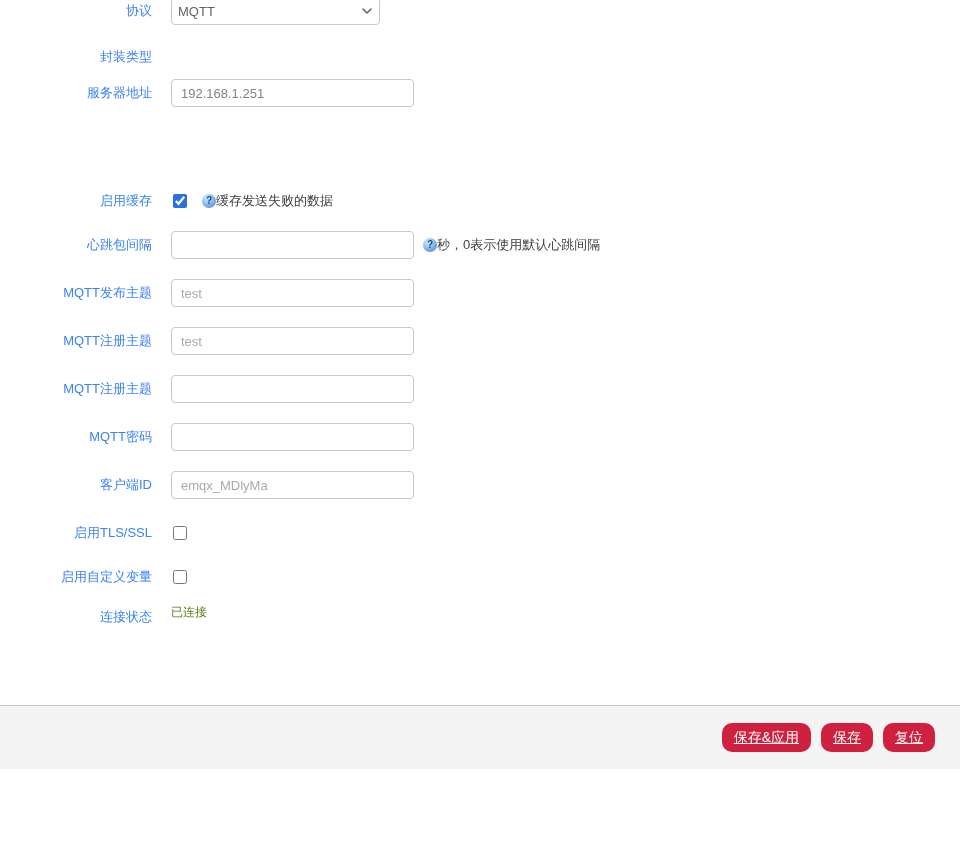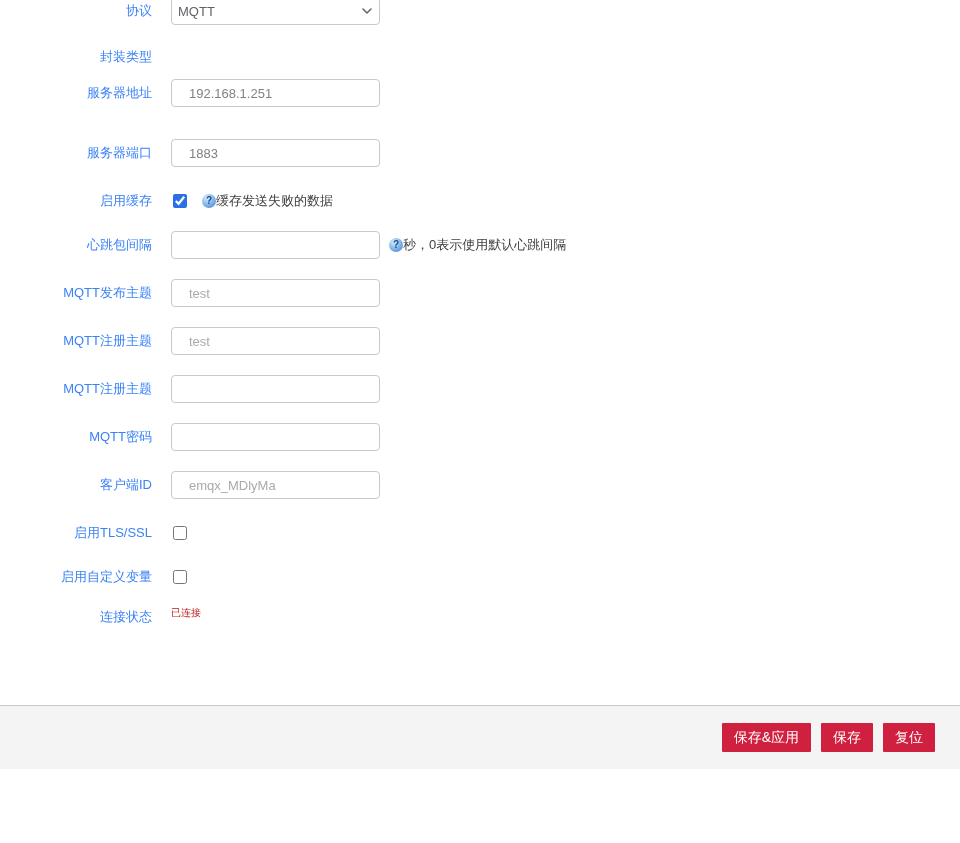--- a/index.html
+++ b/index.html
@@ -24,28 +24,28 @@
     font-size: 13px;
     color: #3b82f6;
     flex: 0 0 152px;
   }
   .ctrl {
     margin-left: 19px;
     display: flex;
     align-items: center;
   }
   .tbox, .sbox {
-    width: 209px;
+    width: 243px;
     height: 28px;
     box-sizing: border-box;
     border: 1px solid #c9c9c9;
     border-radius: 4px;
     font-size: 13px;
     color: #828282;
-    padding: 0 17px;
+    padding: 0 9px;
     background: #fff;
     outline: none;
     font-family: "Liberation Sans", "DejaVu Sans", sans-serif;
   }
   .tbox::placeholder { color: #aaaaaa; opacity: 1; }
   .selwrap { position: relative; width: 209px; }
   .sbox {
     -webkit-appearance: none;
     appearance: none;
     width: 209px;
@@ -80,22 +80,22 @@
     flex: 0 0 14px;
   }
   .help-text {
     font-size: 13px;
     color: #404040;
     white-space: nowrap;
   }
   .after-input { margin-left: 9px; }
   .after-cbx { margin-left: 15px; }
   .static-val {
-    font-size: 10px;
-    color: #b91c1c;
+    font-size: 12px;
+    color: #4d7c0f;
     margin-top: -9px;
   }
   .footer {
     position: absolute;
     left: 0;
     top: 705px;
     width: 100%;
     height: 64px;
     box-sizing: border-box;
     background: #f4f4f4;
@@ -106,23 +106,24 @@
     padding-right: 25px;
     gap: 10px;
   }
   .btn {
     height: 29px;
     padding: 0 12px;
     background: #d0203f;
     color: #ffffff;
     font-size: 14px;
     border: none;
-    border-radius: 1px;
+    border-radius: 10px;
     cursor: pointer;
     font-family: "Liberation Sans", "DejaVu Sans", sans-serif;
+    text-decoration: underline;
   }
 </style>
 </head>
 <body>
 
 <div class="page">
 
   <div class="row" style="top:-3px">
     <div class="label">协议</div>
     <div class="ctrl">
@@ -141,26 +142,20 @@
     <div class="label">封装类型</div>
   </div>
 
   <div class="row" style="top:79px">
     <div class="label">服务器地址</div>
     <div class="ctrl">
       <input type="text" class="tbox" value="192.168.1.251" style="">
     </div>
   </div>
 
-  <div class="row" style="top:139px">
-    <div class="label">服务器端口</div>
-    <div class="ctrl">
-      <input type="text" class="tbox" value="1883" style="">
-    </div>
-  </div>
 
   <div class="row" style="top:187px">
     <div class="label">启用缓存</div>
     <div class="ctrl" style="margin-left:21px">
       <input type="checkbox" class="cbx" checked="checked" style="">
       <span class="help-icon after-cbx">?</span>
       <span class="help-text">缓存发送失败的数据</span>
     </div>
   </div>
 

